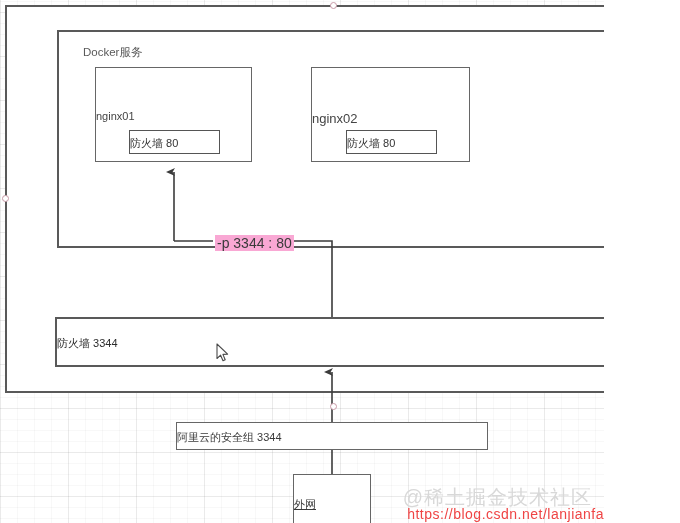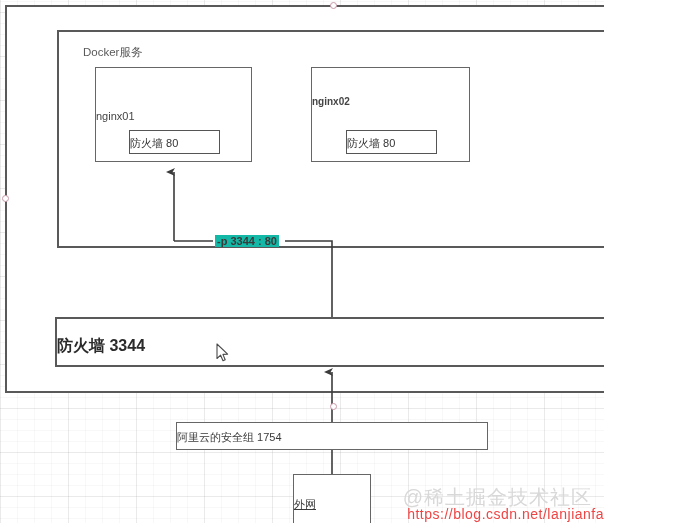--- a/index.html
+++ b/index.html
@@ -120,32 +120,32 @@
   <div class="label" style="left:83px; top:45px; font-size:11.5px; color:#5a5a5a;">Docker服务</div>
 
   <div class="box thin" style="left:95px; top:67px; width:157px; height:95px;">
     <div class="center-label" style="top:42px; font-size:11px; color:#444;">nginx01</div>
     <div class="box thin" style="left:33px; top:62px; width:91px; height:24px; border-width:1.5px; border-color:#555;">
       <div class="center-label" style="top:5px; font-size:11px; color:#333;">防火墙  80</div>
     </div>
   </div>
 
   <div class="box thin" style="left:311px; top:67px; width:159px; height:95px;">
-    <div class="center-label" style="top:28px; font-size:10px; color:#444;font-weight:bold;">nginx02</div>
+    <div class="center-label" style="top:43px; font-size:13px; color:#444;">nginx02</div>
     <div class="box thin" style="left:34px; top:62px; width:91px; height:24px; border-width:1.5px; border-color:#555;">
       <div class="center-label" style="top:5px; font-size:11px; color:#333;">防火墙  80</div>
     </div>
   </div>
 
   <div class="box" style="left:55px; top:317px; width:551px; height:50px; border-width:2px;">
-    <div class="center-label" style="top:17px; font-size:16px; font-weight:bold; color:#2b2b2b;">防火墙   3344</div>
+    <div class="center-label" style="top:17px; font-size:11px; font-weight:normal; color:#2b2b2b;">防火墙   3344</div>
   </div>
 
   <div class="box thin" style="left:176px; top:422px; width:312px; height:28px;">
-    <div class="center-label" style="top:7px; font-size:11px; color:#3a3a3a;">阿里云的安全组   1754</div>
+    <div class="center-label" style="top:7px; font-size:11px; color:#3a3a3a;">阿里云的安全组   3344</div>
   </div>
 
   <div class="box thin" style="left:293px; top:474px; width:78px; height:62px;">
     <div class="center-label" style="top:22px; font-size:11px; color:#3a3a3a;text-decoration:underline;">外网</div>
   </div>
 
   <svg class="overlay" viewBox="0 0 680 523">
     <defs>
       <marker id="arrowUp" markerWidth="9" markerHeight="9" refX="4.5" refY="8" orient="auto" markerUnits="userSpaceOnUse">
         <path d="M4.5 0 L8.4 9 L4.5 6.6 L0.6 9 Z" fill="#3b3b3b"></path>
@@ -155,21 +155,21 @@
     <path d="M174 241 L174 172" stroke="#3b3b3b" stroke-width="1.6" fill="none" marker-end="url(#arrowUp)"></path>
     <path d="M174 241 L213 241" stroke="#3b3b3b" stroke-width="1.6" fill="none"></path>
     <path d="M285 241 L332 241 L332 317" stroke="#3b3b3b" stroke-width="1.6" fill="none"></path>
 
     <path d="M332 406 L332 372" stroke="#3b3b3b" stroke-width="1.6" fill="none" marker-end="url(#arrowUp)"></path>
     <path d="M332 406 L332 422" stroke="#3b3b3b" stroke-width="1.6" fill="none"></path>
 
     <path d="M332 474 L332 450" stroke="#3b3b3b" stroke-width="1.6" fill="none"></path>
   </svg>
 
-  <div class="label" style="left:215px; top:235px; font-size:11px; color:#3a3a3a; background:#14b8a6; padding:0 2px;font-weight:bold;">-p 3344 : 80</div>
+  <div class="label" style="left:215px; top:235px; font-size:14px; color:#3a3a3a; background:#f9a8d4; padding:0 2px;">-p 3344 : 80</div>
 
   <div class="handle" style="left:330px; top:2px;"></div>
   <div class="handle" style="left:2px; top:195px;"></div>
   <div class="handle" style="left:667px; top:195px;"></div>
   <div class="handle" style="left:330px; top:403px;"></div>
 
   <div id="watermark">@稀土掘金技术社区</div>
   <div id="watermark-url">https://blog.csdn.net/lanjianfa</div>
 
   <svg id="cursor" viewBox="0 0 14 20">

